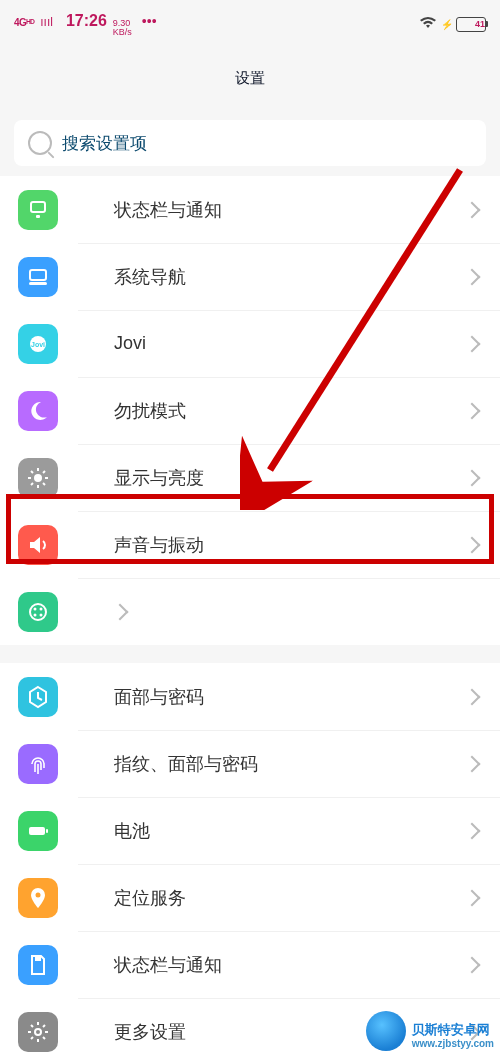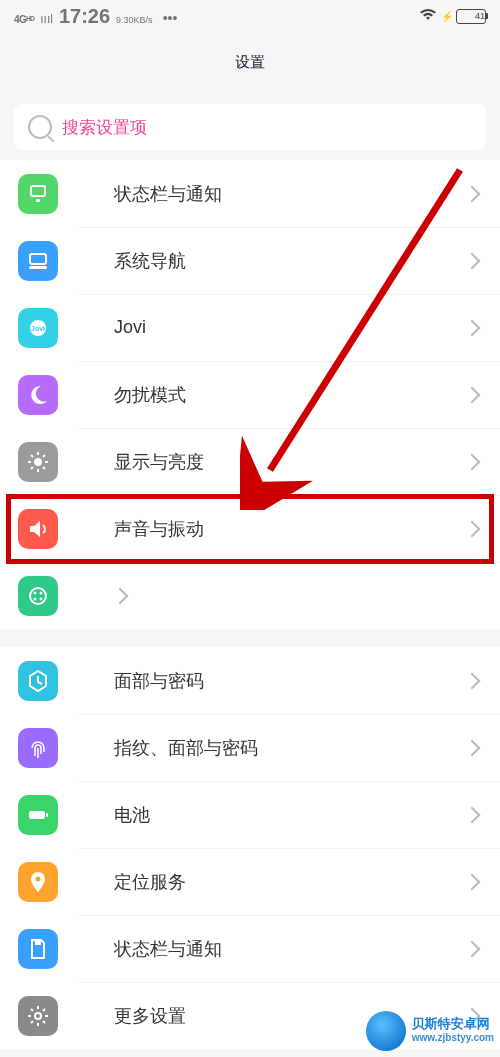--- a/index.html
+++ b/index.html
@@ -1,46 +1,46 @@
 <!DOCTYPE html>
 <html><head>
 <meta charset="utf-8">
 <style>
   html,body{margin:0;padding:0;width:500px;height:1057px;font-family:-apple-system,"Helvetica Neue",Arial,sans-serif;background:#f6f6f6;color:#222;overflow:hidden;}
-  .statusbar{height:32px;padding:0 14px;display:flex;align-items:center;font-size:14px;color:#737373;}
+  .statusbar{height:32px;padding:8px 14px;display:flex;align-items:center;font-size:14px;color:#be185d;}
   .statusbar .left{display:flex;align-items:baseline;gap:6px;}
   .statusbar .net{font-size:10px;font-weight:700;letter-spacing:-0.5px;}
   .statusbar .sig{font-size:12px;}
-  .statusbar .time{font-size:20px;font-weight:600;}
-  .statusbar .rate{font-size:9px;line-height:9px;display:flex;flex-direction:row;align-items:flex-start;}
+  .statusbar .time{font-size:16px;font-weight:600;margin-left:7px;}
+  .statusbar .rate{font-size:9px;line-height:9px;display:flex;flex-direction:column;align-items:flex-start;}
   .statusbar .dots{font-size:14px;margin-left:4px;}
   .statusbar .right{margin-left:auto;display:flex;align-items:center;gap:6px;}
   .statusbar .wifi{font-size:14px;}
   .statusbar .batt-wrap{display:flex;align-items:center;gap:2px;}
   .statusbar .bolt{font-size:10px;}
   .statusbar .batt{border:1.3px solid #444;border-radius:3px;width:28px;height:13px;position:relative;display:flex;align-items:center;justify-content:flex-end;font-size:9px;font-weight:600;}
   .statusbar .batt:after{content:"";position:absolute;right:-3px;top:3px;width:2px;height:6px;background:#444;border-radius:0 1px 1px 0;}
   .titlebar{height:60px;display:flex;align-items:center;justify-content:center;background:#f6f6f6;}
   .titlebar .title{font-size:15px;font-weight:400;color:#0f172a;}
   .searchwrap{padding:12px 14px 10px;background:#f6f6f6;}
   .search{height:46px;background:#fff;border-radius:8px;display:flex;align-items:center;padding:0 14px;gap:10px;}
   .search .mag{width:20px;height:20px;border:2px solid #bbb;border-radius:50%;position:relative;}
   .search .mag:after{content:"";position:absolute;width:8px;height:2px;background:#bbb;transform:rotate(45deg);bottom:-3px;right:-5px;border-radius:1px;}
-  .search .ph{color:#ec4899;font-size:17px;}
+  .search .ph{color:#0c4a6e;font-size:17px;}
   .group{background:#fff;}
   .divider{height:18px;background:#f6f6f6;}
   .row{height:67px;display:flex;align-items:center;padding:0 18px;position:relative;gap:36px;}
   .row+.row:before{content:"";position:absolute;top:0;left:78px;right:0;height:1px;background:#f0f0f0;}
   .icon{width:40px;height:40px;border-radius:10px;display:flex;align-items:center;justify-content:center;margin-right:20px;flex-shrink:0;}
   .icon svg{width:24px;height:24px;fill:#fff;}
   .label{font-size:18px;color:#333;flex:1;}
   .chev{width:10px;height:10px;border-top:2px solid #bbb;border-right:2px solid #bbb;transform:rotate(45deg);margin-right:4px;}
   .hl{position:absolute;border:5px solid #cc0000;left:6px;right:6px;top:494px;height:70px;box-sizing:border-box;pointer-events:none;z-index:5;}
   .arrow{position:absolute;left:240px;top:160px;z-index:4;pointer-events:none;}
-  .watermark{position:absolute;right:6px;bottom:6px;display:flex;align-items:center;gap:6px;font-size:12px;color:#1a7fd4;z-index:6;}
+  .watermark{position:absolute;right:6px;bottom:6px;display:flex;align-items:flex-end;gap:6px;font-size:12px;color:#1a7fd4;z-index:6;}
   .watermark .logo{width:40px;height:40px;background:radial-gradient(circle at 40% 35%,#57c1ff 0,#1a7fd4 70%);border-radius:50%;position:relative;}
   .watermark .txt{display:flex;flex-direction:column;line-height:14px;font-weight:600;}
   .watermark .t1{font-size:13px;}
   .watermark .t2{font-size:10px;color:#3a8fc9;}
 </style>
 </head>
 <body>
 
 <div class="statusbar">
   <div class="left">

